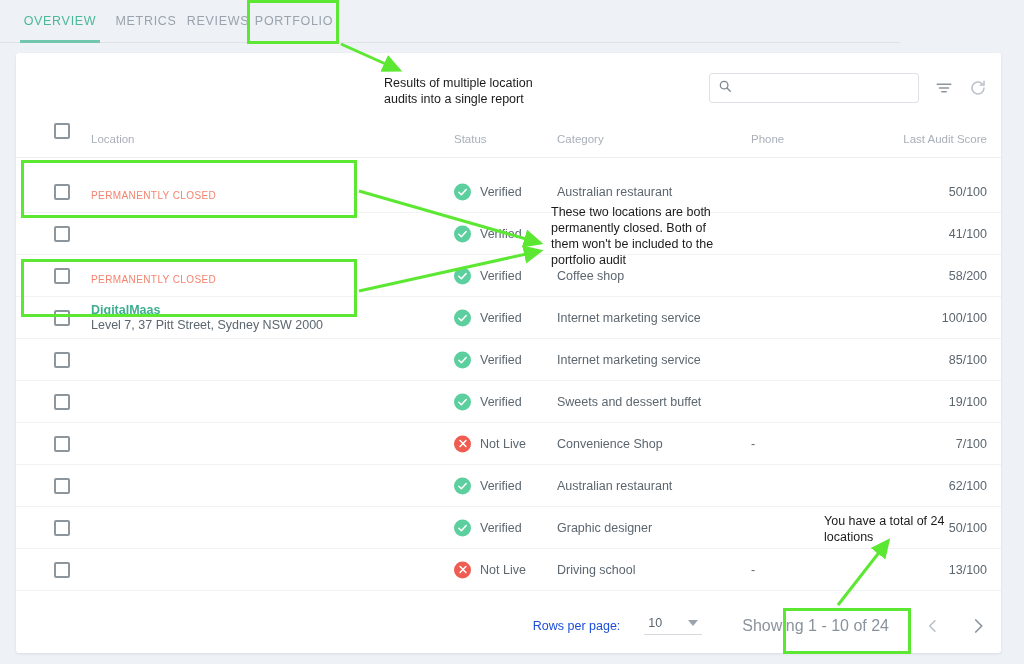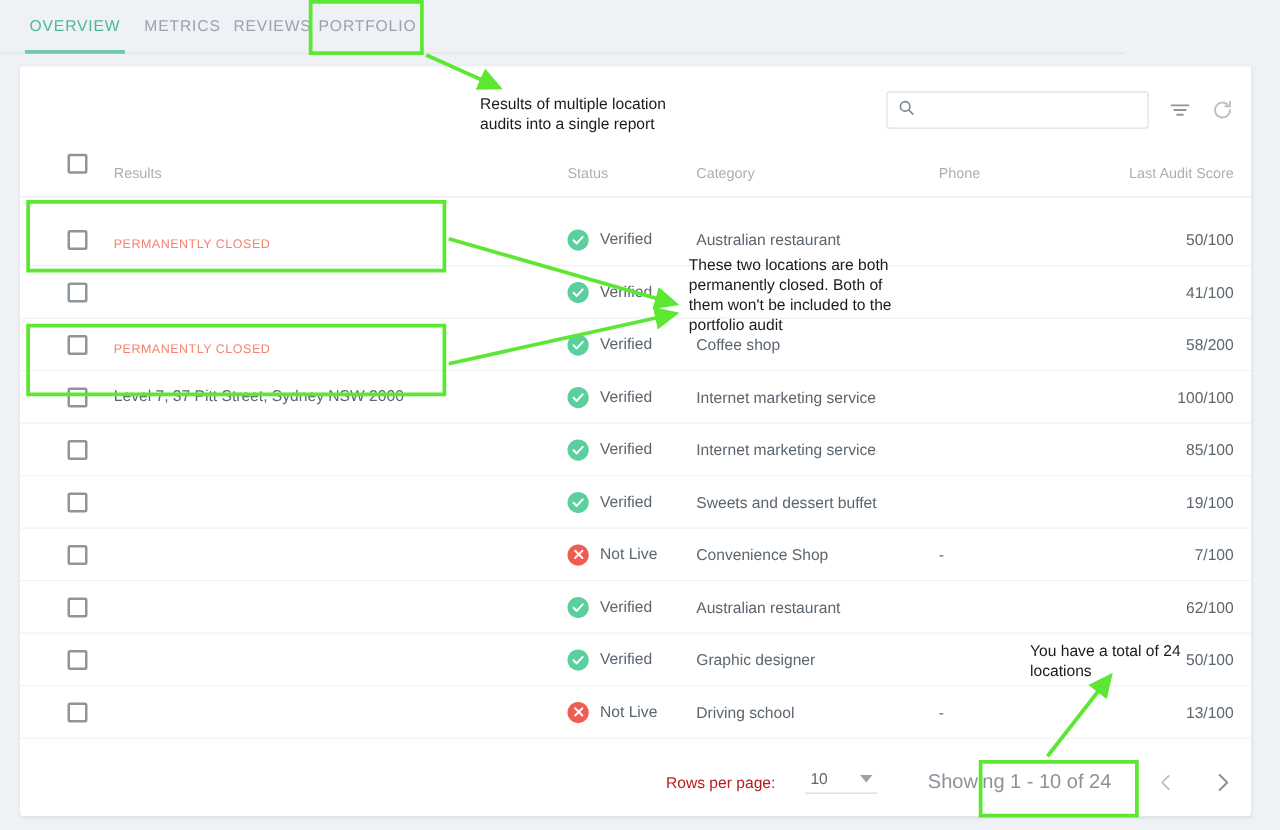--- a/index.html
+++ b/index.html
@@ -126,21 +126,21 @@
   .badge svg { display: block; }
 
   
   .tfoot {
     position: absolute;
     left: 0; bottom: 0;
     width: 100%; height: 55px;
     display: flex; align-items: center; justify-content: flex-end;
     padding-right: 14px;
   }
-  .rpp-label { font-size: 12.5px; color: #b91c1c; padding-left: 47px; }
+  .rpp-label { font-size: 12.5px; color: #1d4ed8; padding-left: 47px; }
   .rpp-select {
     margin-left: 24px;
     display: flex; align-items: center;
     border-bottom: 1px solid #d6dade;
     padding: 0 4px 4px 4px;
     cursor: pointer;
   }
   .rpp-value { font-size: 12.5px; color: #5c666f; margin-right: 26px; }
   .caret { width: 0; height: 0; border-left: 5px solid transparent; border-right: 5px solid transparent; border-top: 6px solid #9aa3ac; }
   .showing { margin-left: 40px; font-size: 16px; color: #8a939c; }
@@ -217,21 +217,21 @@
         <path d="M20 12a8 8 0 1 1-2.6-5.9"></path>
         <polyline points="20,3 20,8 15,8"></polyline>
       </svg>
     </span>
   </div>
 
   <div class="thead">
     <div class="c-check" style="position:absolute;top:9px;">
       <div class="chk"></div>
     </div>
-    <div class="th" style="left:75px;">Results</div>
+    <div class="th" style="left:75px;">Location</div>
     <div class="th" style="left:438px;">Status</div>
     <div class="th" style="left:541px;">Category</div>
     <div class="th" style="left:735px;">Phone</div>
     <div class="th" style="right:14px;">Last Audit Score</div>
   </div>
 
   <div class="rows" id="rows">
       <div class="row">
         <div class="cell c-check">
           <div class="chk"></div>
@@ -285,20 +285,21 @@
         </div>
         <div class="cell c-cat">Coffee shop</div>
         <div class="cell c-phone"></div>
         <div class="cell c-score">58/200</div>
       </div>
       <div class="row">
         <div class="cell c-check">
           <div class="chk"></div>
         </div>
         <div class="cell c-loc">
+          <div class="loc-name">DigitalMaas</div>
           <div class="loc-addr">Level 7, 37 Pitt Street, Sydney NSW 2000</div>
         </div>
         <div class="cell c-status">
           <span class="badge ok">
             <svg width="11" height="11" viewBox="0 0 24 24" fill="none" stroke="#fff" stroke-width="3.4" stroke-linecap="round" stroke-linejoin="round">
               <polyline points="4,12.5 9.5,18 20,6.5"></polyline>
             </svg>
           </span>
           <span>Verified</span>
         </div>

